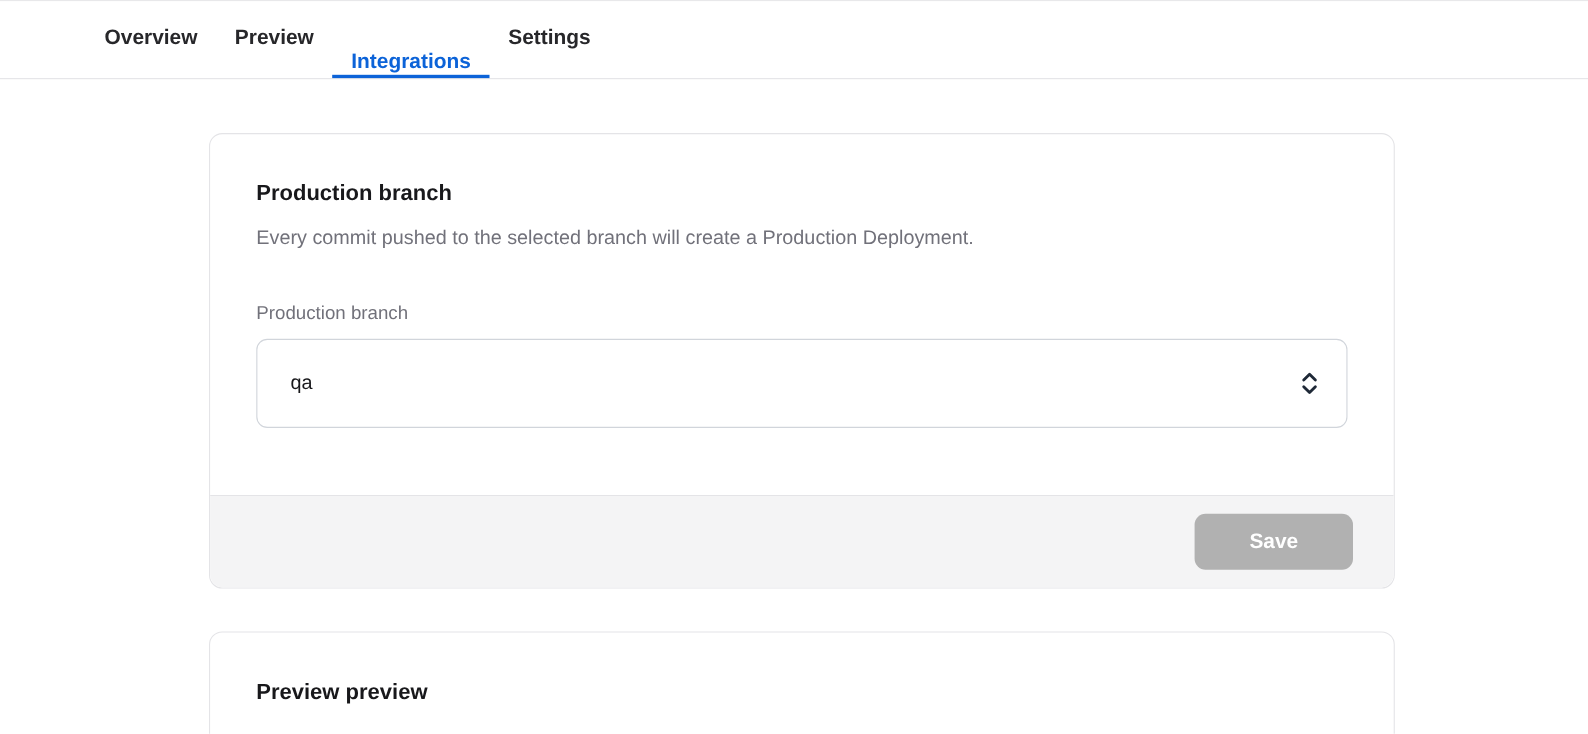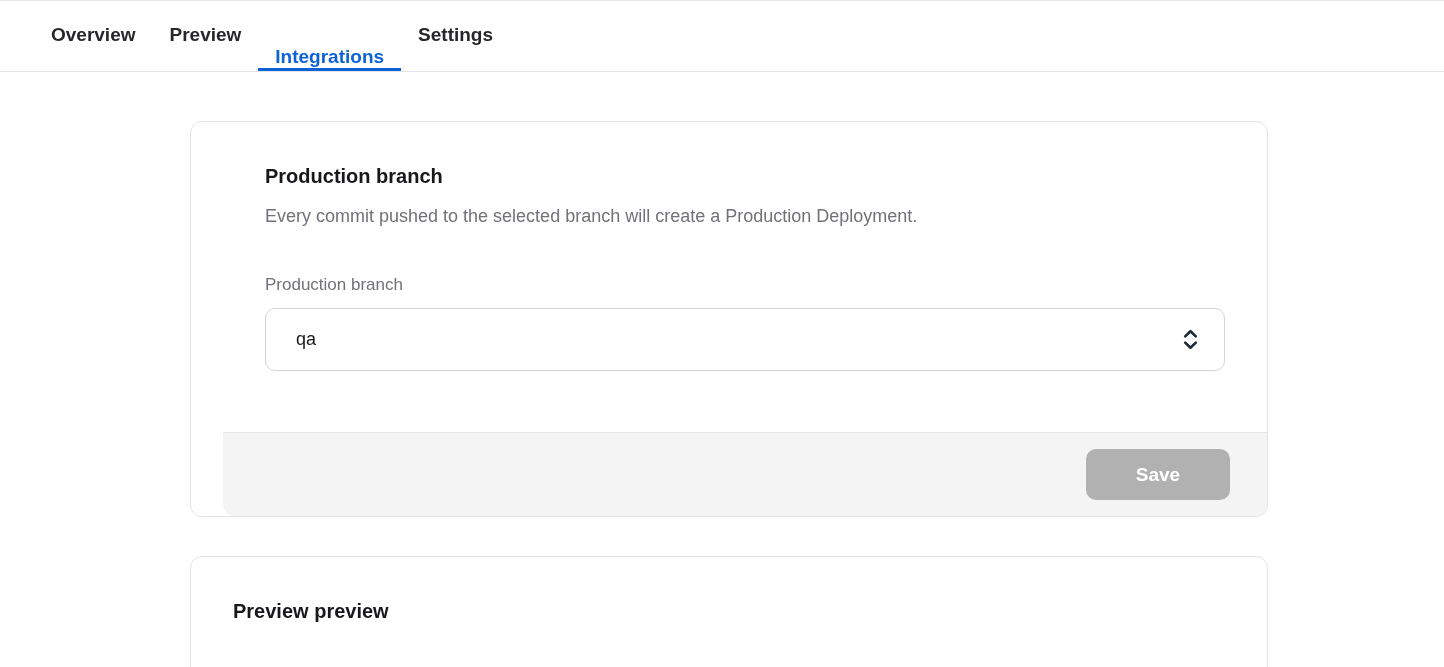--- a/index.html
+++ b/index.html
@@ -18,21 +18,21 @@
     width:1444px;height:667px;overflow:hidden;
     background:#ffffff;color:#18181b;
     font-family:"Liberation Sans", sans-serif;
   }
   
   .tabbar{
     height:72px;width:100%;
     border-top:1px solid #e8e8ea;
     border-bottom:1px solid var(--card-border);
     display:flex;align-items:stretch;
-    padding-left:34px;background:#fff;
+    padding-left:78px;background:#fff;
   }
   .tab{
     display:flex;align-items:center;
     padding:0 17px;
     font-size:19px;font-weight:700;
     color:var(--tab-text);
     border-bottom:3px solid transparent;
     cursor:pointer;user-select:none;
   }
   .tab.active{
@@ -41,37 +41,37 @@
     margin-top:44px;
   }
   
   .main{padding-left:190px;}
   .card{
     width:1078px;
     background:#fff;
     border:1px solid var(--card-border);
     border-radius:12px;
   }
-  .card-top{margin-top:49px;padding-left:32px;}
+  .card-top{margin-top:49px;}
   .card-body{padding:41px 42px 61px 42px;}
   .card-title{
     margin:0;font-size:20px;line-height:26px;
     font-weight:700;color:#18181b;
   }
   .card-desc{
     margin:15px 0 0 0;font-size:18px;line-height:24px;
     color:var(--muted-text);
   }
   .field{margin-top:46px;}
   .field-label{
     display:block;font-size:17px;line-height:21px;
     color:var(--muted-text);
   }
   .select{
-    margin-top:13px;height:63px;width:100%;
+    margin-top:13px;height:81px;width:100%;
     border:1px solid var(--select-border);
     border-radius:10px;background:#fff;
     display:flex;align-items:center;justify-content:space-between;
     padding:0 26px 0 30px;cursor:pointer;
   }
   .select-value{font-size:18px;color:#18181b;}
   .select-icon{display:flex;align-items:center;}
   .card-footer{
     background:var(--footer-bg);
     border-top:1px solid var(--card-border);

